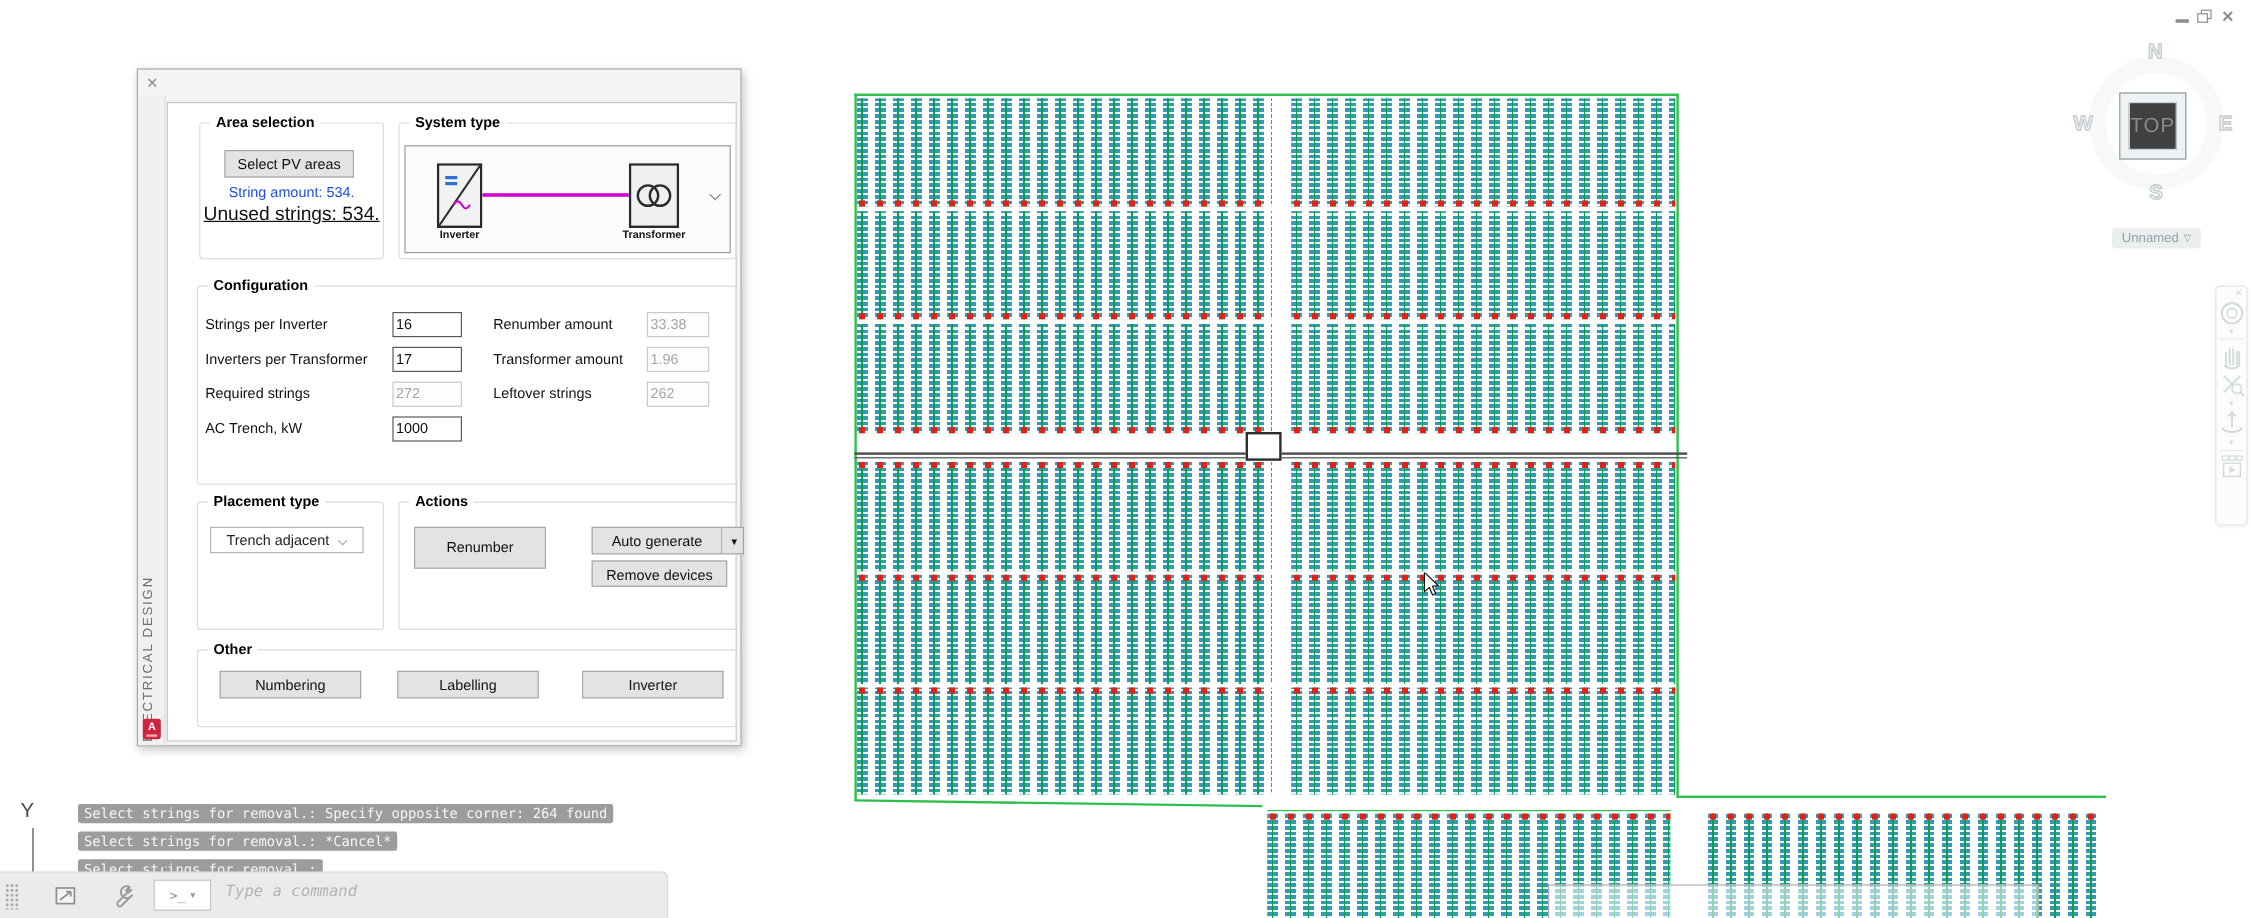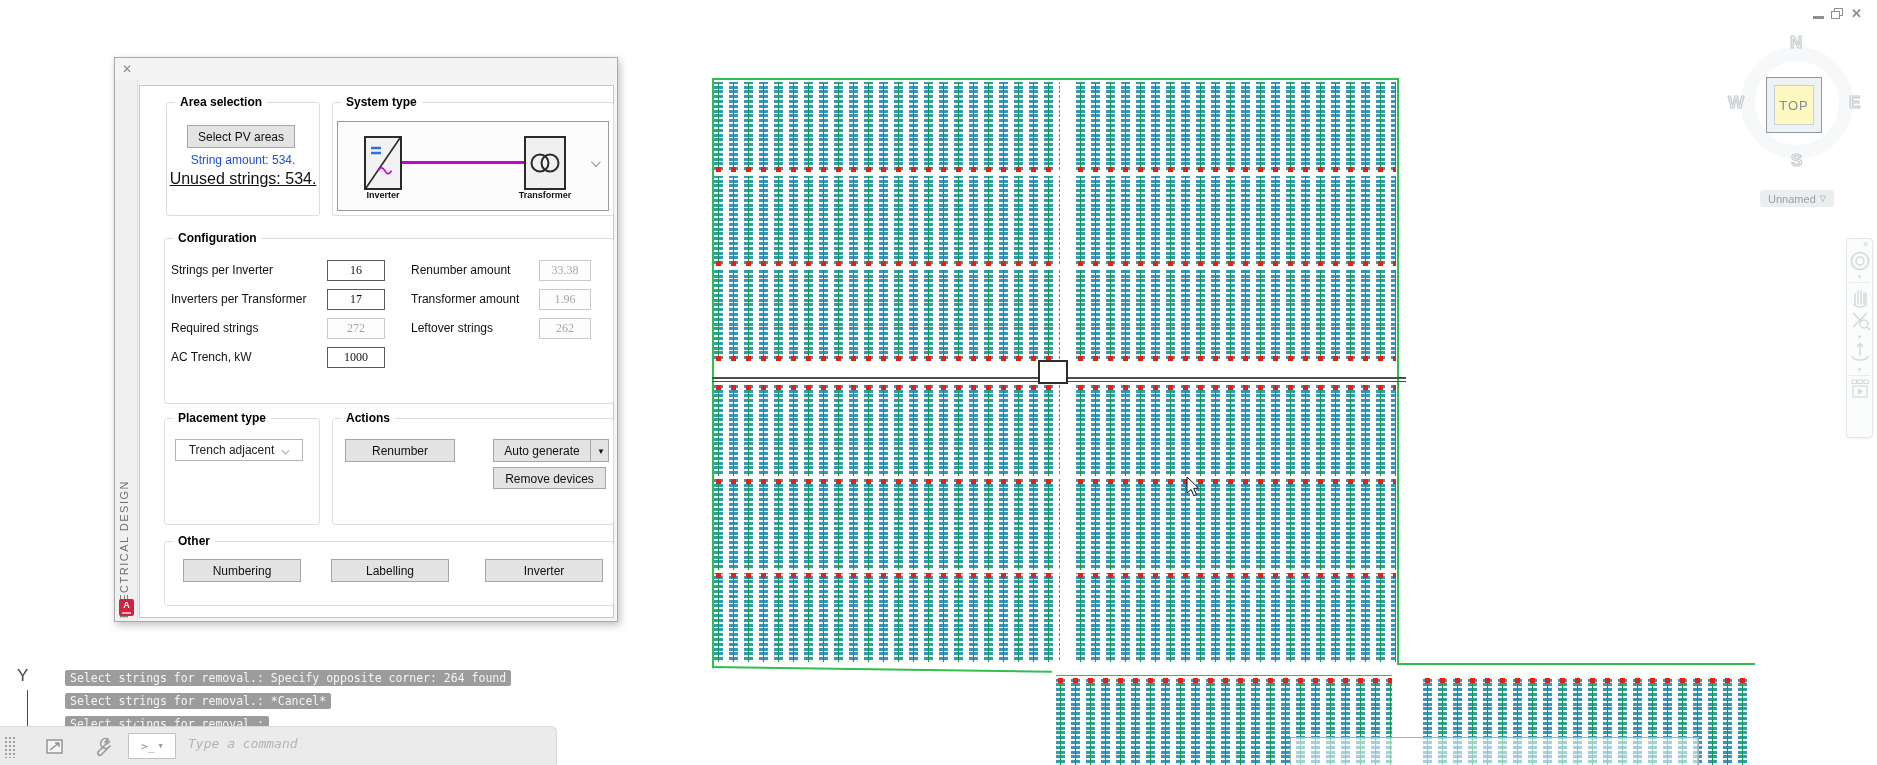--- a/index.html
+++ b/index.html
@@ -32,22 +32,22 @@
   .tab.active{height:24px;line-height:24px;background:#fff;border-color:#9a9a9a;position:relative;z-index:3;}
   .content{position:absolute;left:24px;top:27px;right:3px;bottom:3px;background:#fff;border:1px solid #c6c6c6;}
 
   .group{position:absolute;border:1px solid #dcdcdc;border-radius:3px;}
   .group .legend{position:absolute;top:-8px;left:8px;background:#fff;padding:0 5px;
     font-size:12px;font-weight:bold;color:#000;white-space:nowrap;}
 
   .btn{display:inline-block;background:#e3e3e3;border:1px solid #a6a6a6;font-size:12px;color:#111;
     text-align:center;line-height:21px;cursor:default;}
 
-  .field-input{box-sizing:border-box;height:21px;font-size:12px;text-align:center;
-    font-family:Liberation Serif, serif;background:#fff;border:1px solid #5a5a5a;color:#111;outline:none;}
+  .field-input{box-sizing:border-box;height:21px;font-size:12px;
+    font-family:Liberation Sans, sans-serif;background:#fff;border:1px solid #5a5a5a;color:#111;outline:none;}
   .field-input.dis{border:1px solid #c9c9c9;color:#a6a6a6;background:#fdfdfd;}
   .cfg-grid{position:absolute;left:6px;top:20px;display:grid;grid-template-columns:156px 58px 26px 128px 52px;
     grid-auto-rows:22px;row-gap:7px;align-items:center;font-size:12px;color:#111;}
 
   .combo{box-sizing:border-box;background:#fff;border:1px solid #b4b4b4;height:22px;font-size:12px;color:#222;
     display:flex;align-items:center;justify-content:center;gap:8px;}
   .chev{width:6px;height:6px;border-right:1.5px solid #8a8a8a;border-bottom:1.5px solid #8a8a8a;
     transform:rotate(45deg) translateY(-2px);display:inline-block;}
 
   .sysbox{position:absolute;left:4px;top:18px;right:4px;bottom:4px;background:#fcfcfc;border:1px solid #9a9a9a;}
@@ -65,22 +65,22 @@
   .srow.mbottom::after{bottom:0;}
   .bline{position:absolute;background:var(--boundary);}
   .tline{position:absolute;background:#4d4d4d;height:1.5px;}
 
   
   .vc-ring{position:absolute;left:1741px;top:47px;width:84px;height:84px;border-radius:50%;
     border:14px solid #f6f8f9;}
   .vc-letter{position:absolute;font-size:17px;font-weight:bold;color:#f2f4f5;
     -webkit-text-stroke:1.2px #c6cccf;text-stroke:1.2px #c6cccf;}
   .vc-top{position:absolute;left:1766px;top:77px;width:54px;height:54px;background:#eff2f4;border:1px solid #8f979b;}
-  .vc-top-in{position:absolute;left:7px;top:7px;right:7px;bottom:7px;background:#fef9c3;border:1px solid #c9d1d7;
-    display:flex;align-items:center;justify-content:center;font-size:13px;letter-spacing:1px;color:#848c92;}
+  .vc-top-in{position:absolute;left:7px;top:7px;right:7px;bottom:7px;background:#404040;border:1px solid #c9d1d7;
+    display:flex;align-items:center;justify-content:center;font-size:17px;letter-spacing:1px;color:#848c92;}
   .vc-pill{position:absolute;left:1760px;top:190px;width:74px;height:17px;background:#eaeeef;border-radius:3px;
     font-size:11px;color:#99a0a5;display:flex;align-items:center;justify-content:center;gap:4px;}
 
   
   .navbar{position:absolute;left:1846px;top:238px;width:27px;height:200px;background:#fbfcfc;
     border:1px solid #e2e6e8;border-radius:4px;box-shadow:0 1px 3px rgba(0,0,0,.05);
     display:flex;flex-direction:column;align-items:center;padding-top:2px;box-sizing:border-box;}
   .nv{color:#d3d9dc;line-height:1;}
   .nv-x{align-self:flex-end;margin-right:3px;font-size:8px;}
   .nv-arrow{font-size:7px;color:#d7dcdf;}
@@ -274,23 +274,23 @@
     <div class="group" style="left:24px;top:332px;width:154px;height:105px;">
       <div class="legend">Placement type</div>
       <div class="combo" style="position:absolute;left:10px;top:20px;width:128px;">
         <span>Trench adjacent</span>
         <span class="chev" style="transform:rotate(45deg) scale(.8);"></span>
       </div>
     </div>
 
     <div class="group" style="left:192px;top:332px;width:280px;height:105px;">
       <div class="legend">Actions</div>
-      <button class="btn" style="position:absolute;left:12px;top:20px;width:110px;height:23px;">Renumber</button>
+      <button class="btn" style="position:absolute;left:12px;top:20px;width:110px;height:35px;">Renumber</button>
       <div style="position:absolute;left:160px;top:20px;display:flex;">
-        <button class="btn" style="width:98px;height:23px;">Auto generate</button>
+        <button class="btn" style="width:109px;height:23px;">Auto generate</button>
         <button class="btn" style="width:18px;height:23px;border-left:none;font-size:8px;">
           <span>▼</span>
         </button>
       </div>
       <button class="btn" style="position:absolute;left:160px;top:48px;width:113px;height:22px;">Remove devices</button>
     </div>
 
     <div class="group" style="left:24px;top:455px;width:448px;height:63px;">
       <div class="legend">Other</div>
       <button class="btn" style="position:absolute;left:18px;top:17px;width:118px;height:23px;">Numbering</button>

